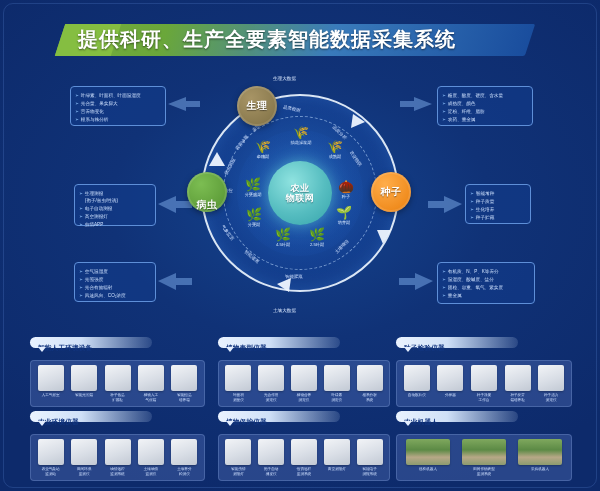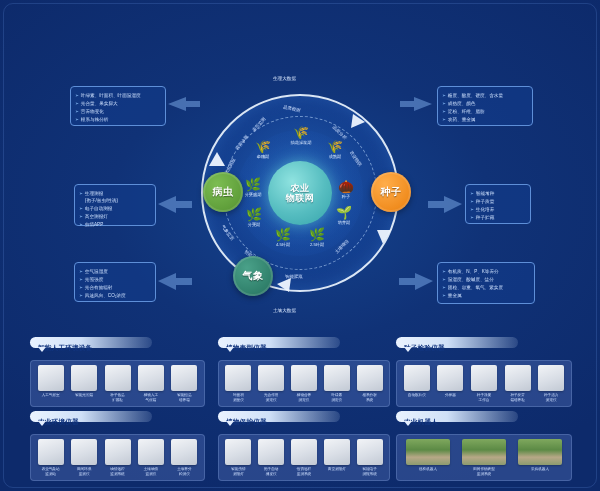--- a/index.html
+++ b/index.html
@@ -159,20 +159,24 @@
     color:#cfe0ff;font-size:3.6px;line-height:1.35;margin-top:2px;text-align:center;
     white-space:pre-line;
   }
 </style>
 </head>
 <body>
 
 <div id="root">
   <div class="frame-edge"></div>
 
+  <div class="title-wrap">
+    <div class="title-green"></div>
+    <div class="title-text">提供科研、生产全要素智能数据采集系统</div>
+  </div>
 
   <div class="info-box" style="left:70px;top:86px;width:96px;height:40px;">
     <div class="info-line">
         <span class="bullet">➢</span>
         <span class="txt">叶绿素、叶面积、叶面温湿度</span>
       </div>
     <div class="info-line">
         <span class="bullet">➢</span>
         <span class="txt">光合量、果实膨大</span>
       </div>
@@ -358,27 +362,27 @@
     <div class="petal" style="left:116px;top:150px;width:32px;">
       <span class="glyph">🌿</span>
       <span class="cap">2.5叶期</span>
     </div>
 
     <div class="center-circle">
       <span>农业</span>
       <span>物联网</span>
     </div>
 
+    <div class="node" style="left:52px;top:8px;background:radial-gradient(circle at 35% 30%,#a79465,#8a7a4e 70%,#6f6139);">
+      <span>生理</span>
+    </div>
     <div class="node" style="left:186px;top:94px;background:radial-gradient(circle at 35% 30%,#ffad4a,#f08c1e 70%,#cf6f0c);">
       <span>种子</span>
     </div>
-    <div class="node" style="left:48px;top:178px;background:radial-gradient(circle at 35% 30%,#4aa189,#2f7f6a 70%,#216353);">
-      <span>气象</span>
-    </div>
-    <div class="node" style="left:18px;top:94px;background:radial-gradient(circle at 35% 30%,#7cbd52,#5f9e3a 70%,#4a8029);">
+    <div class="node" style="left:2px;top:94px;background:radial-gradient(circle at 35% 30%,#7cbd52,#5f9e3a 70%,#4a8029);align-items:flex-end;">
       <span>病虫</span>
     </div>
   </div>
 
   <div class="prod-section" style="left:30px;top:336px;width:175px;">
     <div class="prod-tab">
       <span class="lbl">智能人工环境设备</span>
     </div>
     <div class="prod-card">
       <div class="prod-item">

